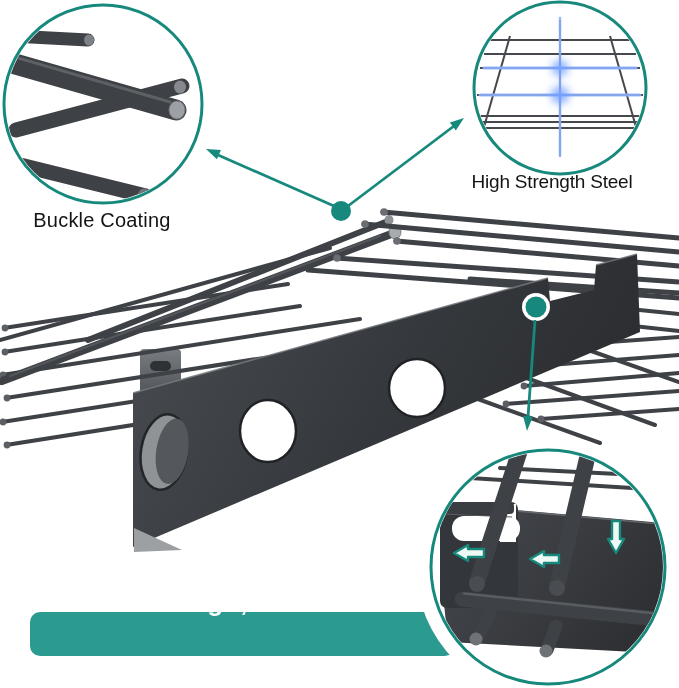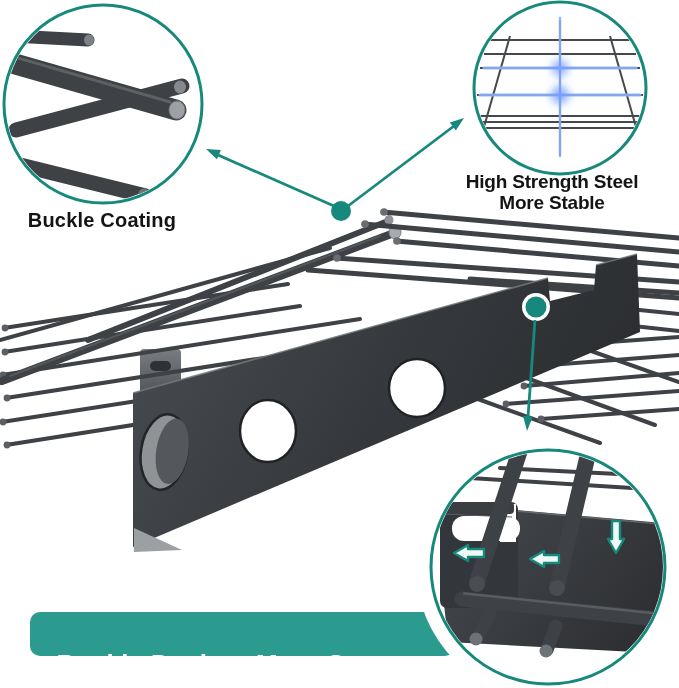--- a/index.html
+++ b/index.html
@@ -10,26 +10,26 @@
     --banner-text:#ffffff;
   }
   html,body{margin:0;padding:0;background:#ffffff;}
   .stage{
     position:relative;width:679px;height:688px;background:#fff;overflow:hidden;
     font-family:"Liberation Sans",sans-serif;
   }
   .stage svg{position:absolute;left:0;top:0;}
   .callout{
     position:absolute;text-align:center;color:var(--text-dark);
-    font-weight:bold;line-height:1.18;
+    font-weight:normal;line-height:1.18;
   }
   .callout-powder{left:7px;top:209px;width:190px;font-size:20px;letter-spacing:0.2px;}
   .callout-steel{left:452px;top:171px;width:200px;font-size:19px;letter-spacing:-0.2px;line-height:1.12;}
   .banner-label{
-    position:absolute;left:30px;top:648px;width:412px;height:32px;
+    position:absolute;left:30px;top:586px;width:412px;height:32px;
     display:flex;align-items:center;justify-content:center;
     color:var(--banner-text);font-size:26px;font-weight:bold;letter-spacing:0.3px;
     pointer-events:none;
   }
   .ring{fill:none;stroke:var(--accent-teal);stroke-width:3;}
   .ann-line{stroke:var(--accent-teal);stroke-width:2.8;fill:none;}
   .ann-head{fill:var(--accent-teal);}
   .ann-dot{fill:var(--accent-teal);}
   .banner-rect{fill:var(--banner-teal);}
   .buckle-arrow{fill:#eef8f5;stroke:var(--accent-teal);stroke-width:2.4;stroke-linejoin:round;}
@@ -243,18 +243,17 @@
     <circle class="ring" cx="560" cy="88" r="86"></circle>
   </g>
 </svg>
 
   <div class="callout callout-powder">
     <div>Buckle Coating</div>
   </div>
 
   <div class="callout callout-steel">
     <div>High Strength Steel</div>
-    <div>More Stable</div>
   </div>
 
   <div class="banner-label">Buckle Design; More Secure</div>
 
 </div>
 
 </body></html>

